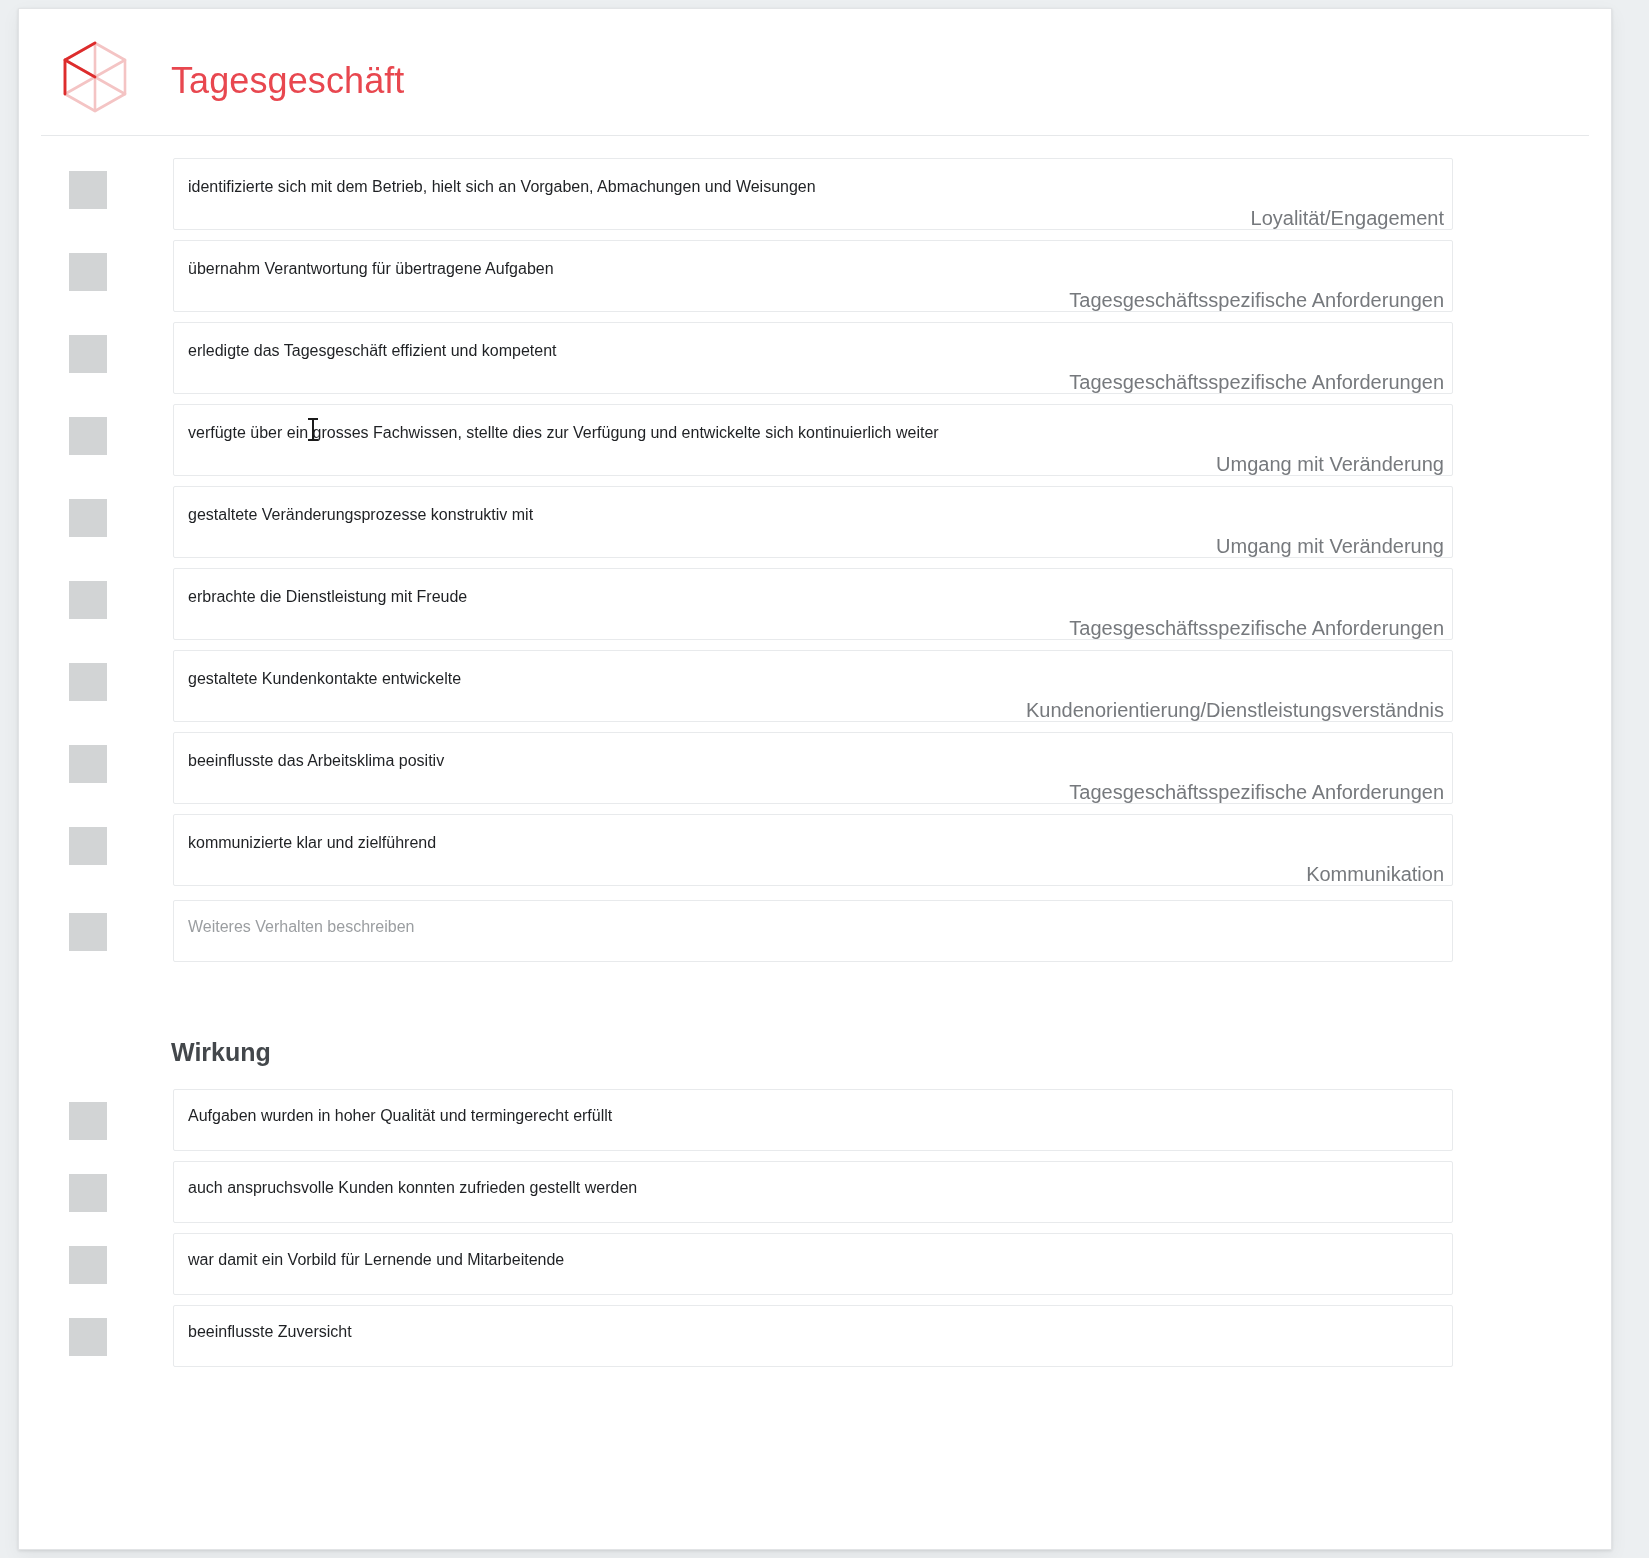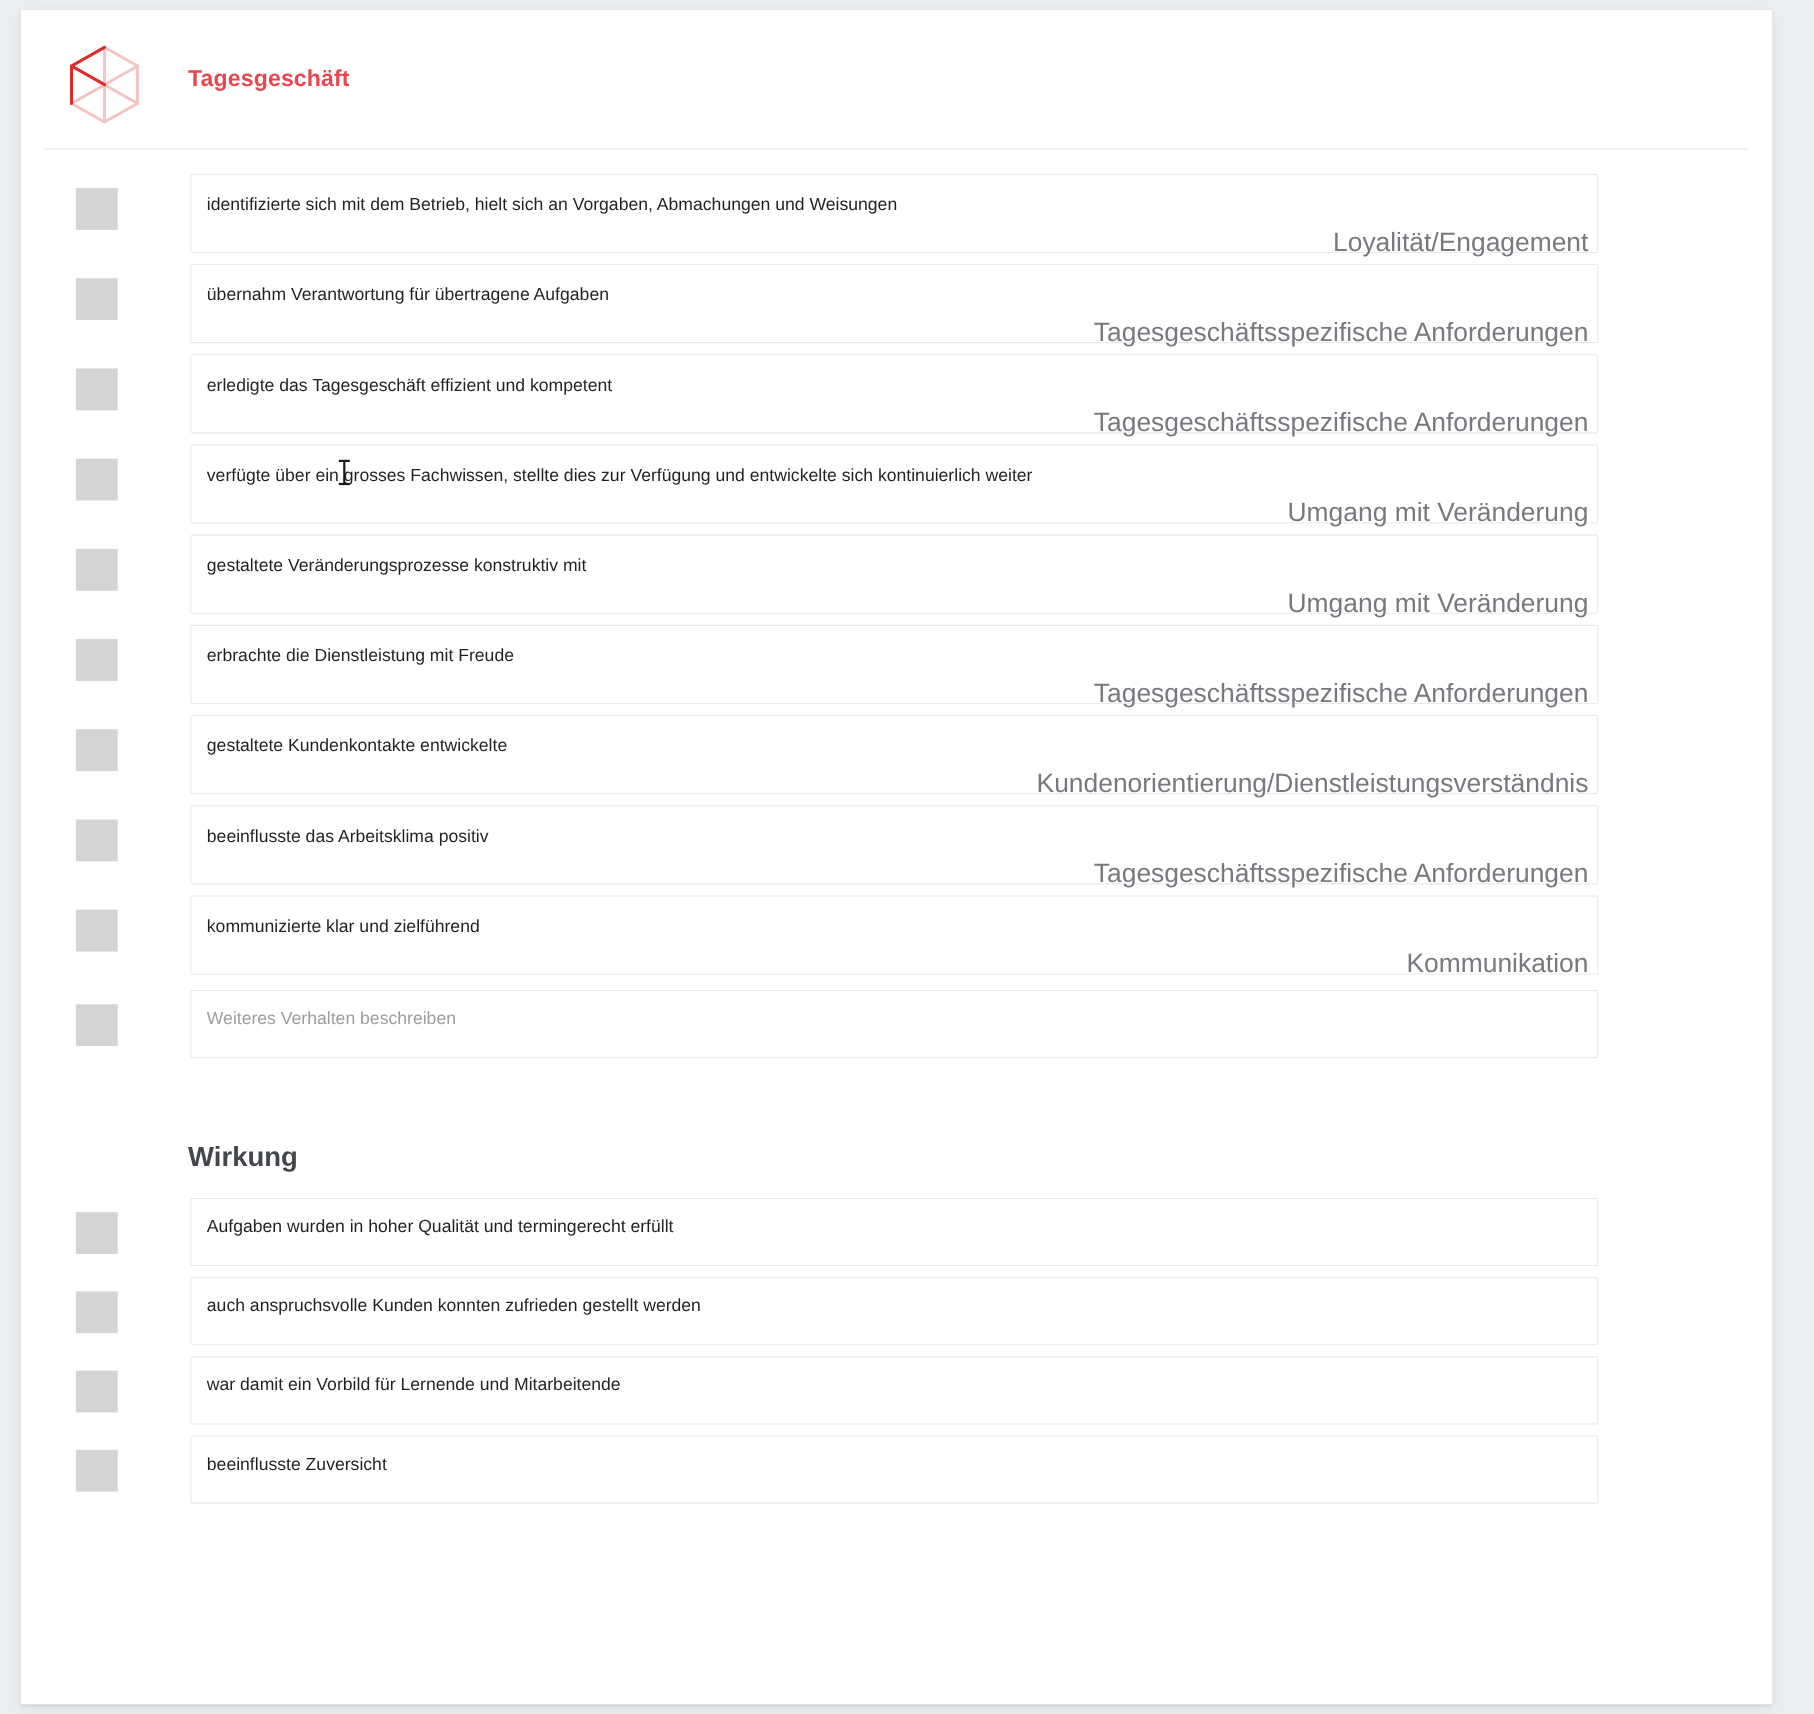--- a/index.html
+++ b/index.html
@@ -41,22 +41,22 @@
     position: absolute;
     left: 40px;
     top: 30px;
     width: 72px;
     height: 76px;
   }
   .brand-title {
     position: absolute;
     left: 152px;
     top: 51px;
-    font-size: 21px;
-    font-weight: bold;
+    font-size: 36px;
+    font-weight: normal;
     letter-spacing: 0.1px;
     color: #e8474f;
     text-align: right;
   }
   .header-divider {
     position: absolute;
     left: 22px;
     right: 22px;
     top: 126px;
     height: 1px;
@@ -123,21 +123,21 @@
     white-space: nowrap;
   }
   .card.plain .statement { top: 17px; }
 
   .card .statement.placeholder { color: #9b9ea1; }
 
   .card .category {
     position: absolute;
     right: 8px;
     top: 48px;
-    font-size: 24px;
+    font-size: 20px;
     color: #76797d;
     white-space: nowrap;
   }
 
   .row + .row { margin-top: 10px; }
   .row.gap-before { margin-top: 14px; }
 
   
   .text-cursor {
     position: absolute;

